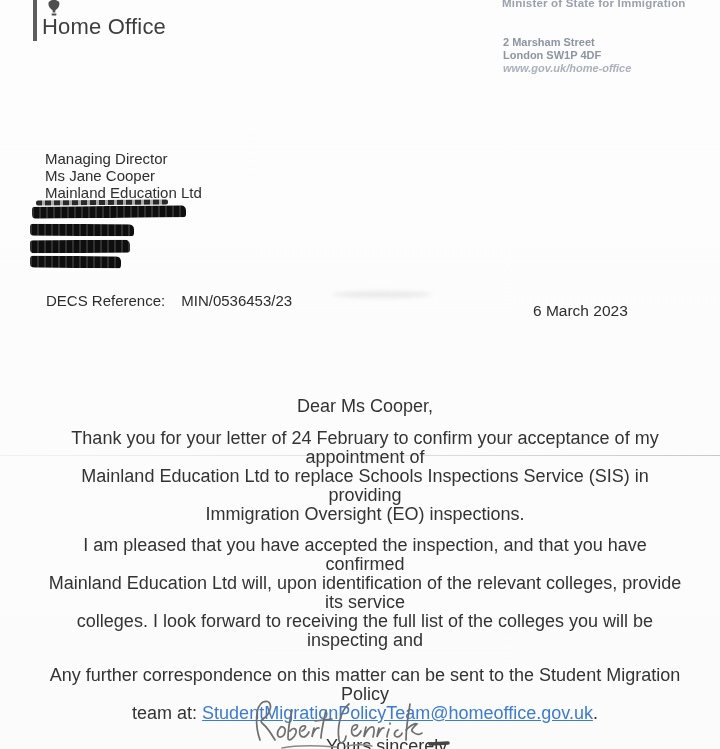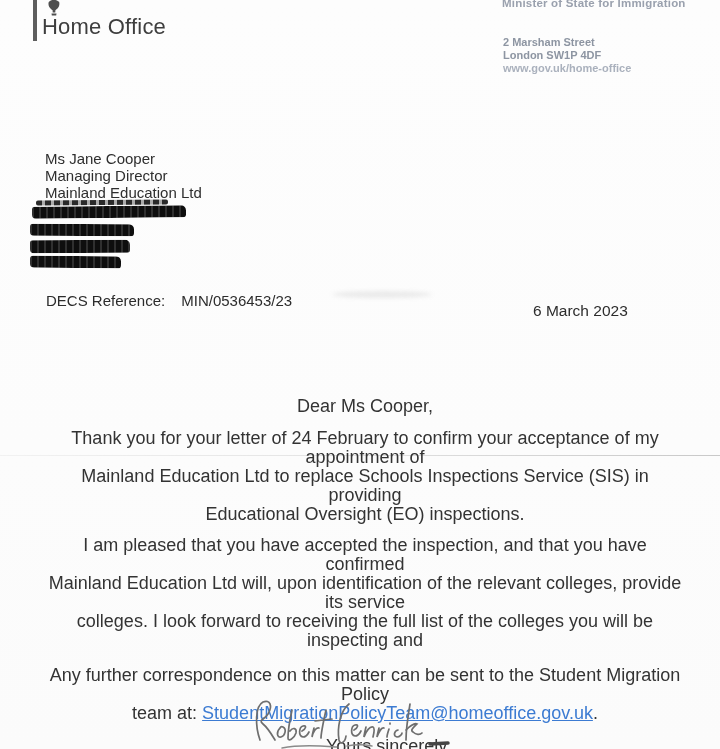--- a/index.html
+++ b/index.html
@@ -27,21 +27,21 @@
   .sender-title {
     position: absolute; left: 502px; top: -3px;
     font-size: 11.5px; font-weight: bold; color: #9aa1ae; letter-spacing: 0.2px;
   }
   .sender-address {
     position: absolute; left: 503px; top: 36px;
     font-size: 11px; font-weight: bold; color: #8d95a2; line-height: 13px;
   }
   .sender-web {
     position: absolute; left: 503px; top: 62px;
-    font-size: 11px; font-weight: bold; color: #aab1bd;
+    font-size: 11px; font-weight: bold; color: #aab1bd; font-style: italic;
   }
   
   .recipient {
     position: absolute; left: 45px; top: 150px;
     font-size: 15px; line-height: 17px; color: #2e2e2e;
   }
   
   .redact {
     position: absolute; background: #0e0e0e;
     background-image: repeating-linear-gradient(90deg, rgba(255,255,255,0.14) 0 2px, transparent 2px 7px);
@@ -107,22 +107,22 @@
   <div class="org-name">Home Office</div>
 
   <div class="sender-title">Minister of State for Immigration</div>
   <div class="sender-address">
     <div>2 Marsham Street</div>
     <div>London SW1P 4DF</div>
   </div>
   <div class="sender-web">www.gov.uk/home-office</div>
 
   <div class="recipient">
+    <div>Managing Director</div>
     <div>Ms Jane Cooper</div>
-    <div>Managing Director</div>
     <div>Mainland Education Ltd</div>
   </div>
 
   <div class="r-sliver"></div>
   <div class="redact r1"></div>
   <div class="redact r2"></div>
   <div class="redact r3"></div>
   <div class="redact r4"></div>
 
   <div class="ref-line">
@@ -132,21 +132,21 @@
 
   <div class="smudge"></div>
   <div class="scan-line"></div>
 
   <div class="body-block">
     <div class="salutation">Dear Ms Cooper,</div>
 
     <div class="para p1">
       <div>Thank you for your letter of 24 February to confirm your acceptance of my appointment of</div>
       <div>Mainland Education Ltd to replace Schools Inspections Service (SIS) in providing</div>
-      <div>Educational Oversight (EO) inspections.</div>
+      <div>Immigration Oversight (EO) inspections.</div>
     </div>
 
     <div class="para p2">
       <div>I am pleased that you have accepted the inspection, and that you have confirmed</div>
       <div>Mainland Education Ltd will, upon identification of the relevant colleges, provide its service</div>
       <div>colleges.  I look forward to receiving the full list of the colleges you will be inspecting and</div>
     </div>
 
     <div class="para p3">
       <div>Any further correspondence on this matter can be sent to the Student Migration Policy</div>

